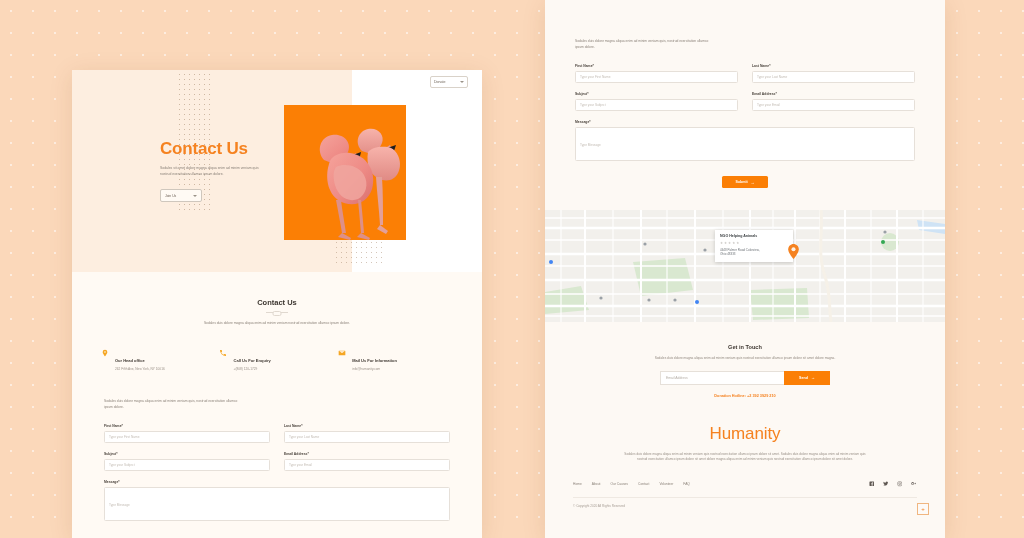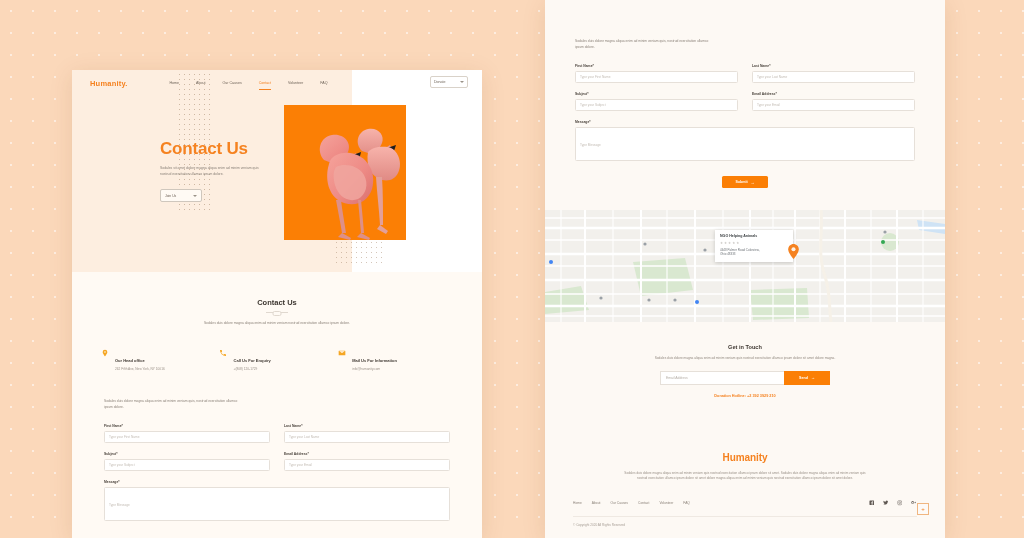--- a/index.html
+++ b/index.html
@@ -302,21 +302,21 @@
     margin-top: 9px;
     font-size: 3.8px; font-weight:bold; color:#f58220;
   }
 
   .footer {
     background: #fdf9f4;
     text-align:center;
     padding-top: 26px;
   }
   .foot-logo {
-    font-size: 10px; font-weight:bold; color:#f58220; letter-spacing:-0.1px;margin-top:28px;
+    font-size: 17px; font-weight:normal; color:#f58220; letter-spacing:-0.1px;
   }
   .foot-text {
     margin: 8px auto 0;
     width: 245px;
     font-size: 3.1px; line-height: 5.6px; color:#9a9188;
   }
   .foot-bar {
     margin-top: 18px;
     padding: 0 28px;
     display:flex; align-items:center; justify-content:space-between;
@@ -349,31 +349,20 @@
   }
 </style>
 </head>
 <body>
 
 <div class="page" id="page-left">
 
   <div class="hero">
     <div class="hero-white"></div>
 
-    <div class="navbar">
-      <div class="logo">Humanity.</div>
-      <div class="nav-links">
-        <div class="nav-link">Home</div>
-        <div class="nav-link">About</div>
-        <div class="nav-link">Our Causes</div>
-        <div class="nav-link active">Contact</div>
-        <div class="nav-link">Volunteer</div>
-        <div class="nav-link">FAQ</div>
-      </div>
-    </div>
 
     <div class="donate-btn">
       <span class="lbl">Donate</span>
       <span class="caret"></span>
     </div>
 
     <div class="art-dots"></div>
 
     <div class="art-wrap">
       <div class="art-orange">

